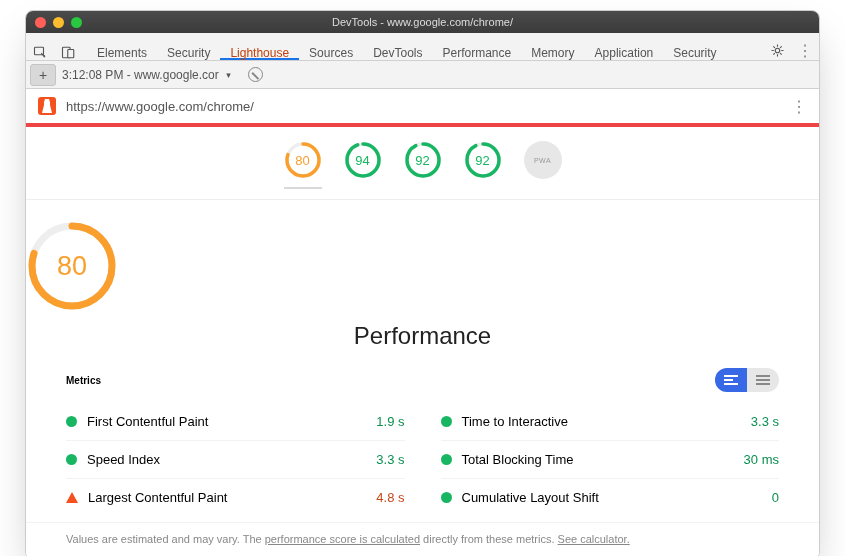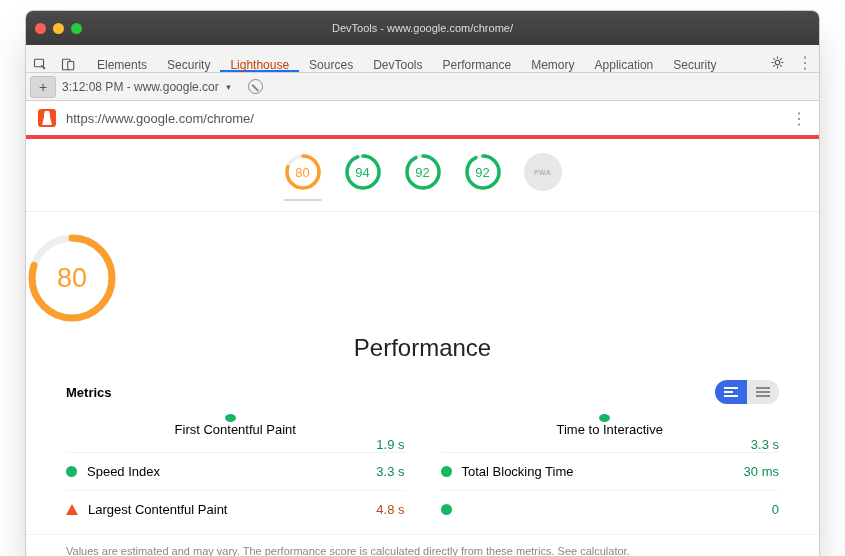--- a/index.html
+++ b/index.html
@@ -10,21 +10,21 @@
     --green:#18b663;
     --orange:#fa9f2d;
     --orange-text:#f4511e;
     --badge-bg:#eee;
     --pill-blue:#3769e6;
   }
   *{box-sizing:border-box;font-family:"Helvetica Neue",Arial,sans-serif;}
   body{margin:0;background:#fff;}
   .window{width:795px;margin:10px auto;border:1px solid #ccc;border-radius:8px;overflow:hidden;box-shadow:0 20px 40px -10px rgba(0,0,0,.25);}
   
-  .titlebar{height:34px;background:linear-gradient(#4a4a4a,#3b3b3b);display:flex;align-items:center;position:relative;font-size:11px;color:#ddd;}
+  .titlebar{height:22px;background:linear-gradient(#4a4a4a,#3b3b3b);display:flex;align-items:center;position:relative;font-size:11px;color:#ddd;}
   .traffic{display:flex;gap:7px;margin-left:9px;}
   .dot{width:11px;height:11px;border-radius:50%;}
   .dot.red{background:#ff5f57;} .dot.yel{background:#febc2e;} .dot.grn{background:#28c840;}
   .win-title{position:absolute;left:0;right:0;text-align:center;pointer-events:none;}
   
   .tabs{height:28px;background:#f3f3f3;border-bottom:1px solid var(--border);display:flex;align-items:flex-end;font-size:12px;color:#555;}
   .tool-ic{width:28px;display:flex;align-items:center;justify-content:center;}
   .tool-ic svg{width:15px;height:15px;stroke:#555;fill:none;}
   .vsep{width:1px;background:var(--border);margin:4px 2px;}
   .tab{padding:0 10px;display:flex;align-items:center;cursor:default;}
@@ -53,28 +53,28 @@
   .gauge circle{fill:none;stroke-width:3.5;}
   .gauge .val{position:absolute;inset:0;display:flex;align-items:center;justify-content:center;font-size:13px;font-weight:400;}
   .gauge.big{width:92px;height:92px;} .gauge.big svg{width:92px;height:92px;} .gauge.big circle{stroke-width:7;} .gauge.big .val{font-size:27px;}
   .gauge.green .fg{stroke:var(--green);} .gauge.green .val{color:var(--green);}
   .gauge.orange .fg{stroke:var(--orange);} .gauge.orange .val{color:var(--orange);}
   .pwa{width:38px;height:38px;border-radius:50%;background:#e7e7e7;display:flex;align-items:center;justify-content:center;font-size:7px;color:#999;letter-spacing:.5px;}
   .big-section{text-align:center;padding:20px 0 8px;}
   .cat-title{font-size:24px;color:#222;margin-top:10px;font-weight:400;}
   .metrics{padding:10px 40px 0;}
   .metrics-head{display:flex;align-items:center;margin-bottom:10px;}
-  .metrics-head h3{font-size:13px;margin:0;font-weight:600;}
+  .metrics-head h3{font-size:10px;margin:0;font-weight:600;}
   .toggle{margin-left:auto;display:flex;background:#e7e7e7;border-radius:14px;overflow:hidden;}
   .tseg{width:32px;height:24px;display:flex;align-items:center;justify-content:center;}
   .tseg svg{width:14px;height:10px;fill:#888;}
   .tseg.active{background:var(--pill-blue);} .tseg.active svg{fill:#fff;}
   .grid{display:grid;grid-template-columns:1fr 1fr;column-gap:36px;}
   .metric{display:flex;align-items:center;height:38px;font-size:13px;border-top:1px solid #f2f2f2;}
-  .grid .metric:nth-child(-n+2){border-top:none;flex-direction:column;}
+  .grid .metric:nth-child(-n+2){border-top:none;}
   .ind{width:11px;height:11px;margin-right:10px;}
   .ind.cir{border-radius:50%;background:var(--green);}
   .ind.tri{width:0;height:0;border-left:6px solid transparent;border-right:6px solid transparent;border-bottom:11px solid var(--orange-text);}
   .mval{margin-left:auto;font-weight:500;}
   .mval.green{color:#0a8f4f;} .mval.orange{color:#c7471b;}
   .foot{padding:10px 40px 14px;font-size:11px;color:#888;border-top:1px solid #f2f2f2;margin-top:6px;}
   .foot .u{text-decoration:underline;}
 </style>
 </head>
 <body>
@@ -220,20 +220,21 @@
             <span>Total Blocking Time</span>
             <span class="mval green">30 ms</span>
           </div>
           <div class="metric">
             <div class="ind tri"></div>
             <span>Largest Contentful Paint</span>
             <span class="mval orange">4.8 s</span>
           </div>
           <div class="metric">
             <div class="ind cir"></div>
+            <span>Cumulative Layout Shift</span>
             <span class="mval green">0</span>
           </div>
         </div>
     </div>
 
     <div class="foot">
       <span>Values are estimated and may vary. The </span><span class="u">performance score is calculated</span><span> directly from these metrics. </span><span class="u">See calculator.</span>
     </div>
   </div>
 </div>

